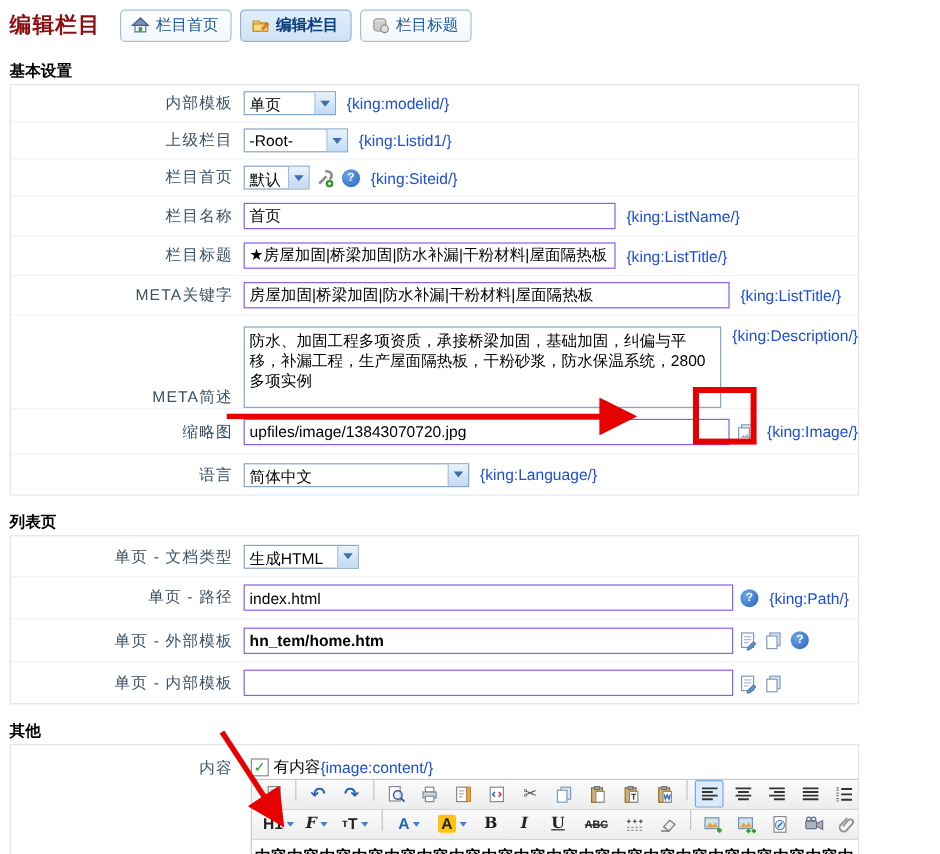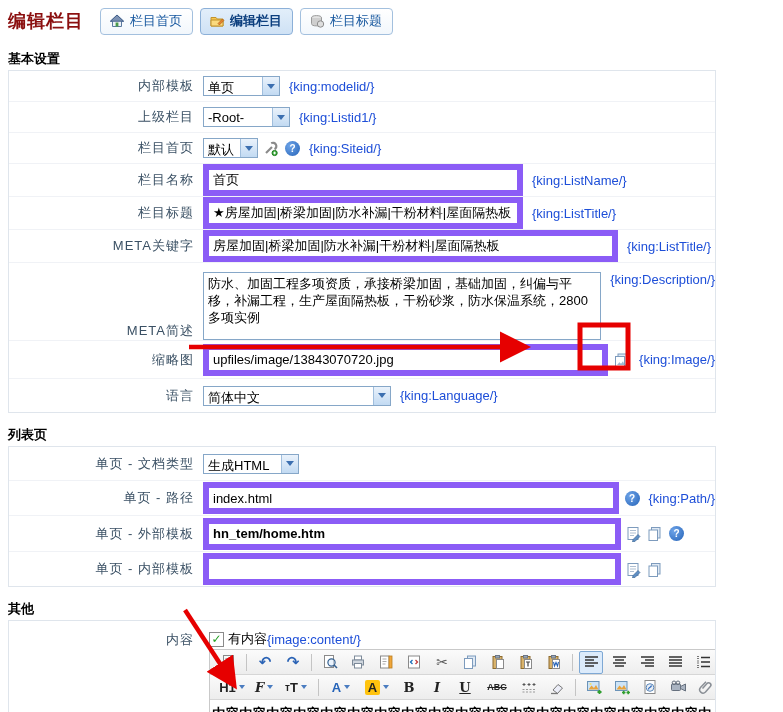--- a/index.html
+++ b/index.html
@@ -13,38 +13,38 @@
           color:#15569e;font-size:13px;cursor:pointer;}
   .navbtn.active{background:linear-gradient(#e2eefa,#cfe2f5);border-color:#8cb0d8;font-weight:bold;color:#0c3f7e;}
   
   .sec-title{font-weight:bold;font-size:13px;margin:10px 8px 4px 8px;height:16px;}
   .panel{margin:0 8px;border:1px solid #dfe5ec;background:#fff;}
   .row{display:flex;align-items:center;border-bottom:1px solid #f0f2f6;}
   .row:last-child{border-bottom:none;}
   .lbl{width:185px;text-align:right;padding-right:9px;color:#3a5064;flex:0 0 185px;letter-spacing:1px;}
   .ctl{display:flex;align-items:center;flex:1;min-width:0;}
   .tag{color:#1d4ed8;margin-left:9px;white-space:nowrap;}
-  input.txt{border:6px solid #8b5cf6;height:18px;font-family:inherit;font-size:13px;padding:1px 4px;background:#fff;color:#000;}
+  input.txt{border:1px solid #8b5cf6;height:18px;font-family:inherit;font-size:13px;padding:1px 4px;background:#fff;color:#000;}
   textarea.txt{border:1px solid #86a7c8;font-family:inherit;font-size:13px;padding:2px 4px;background:#fff;color:#000;resize:none;line-height:17px;}
   
   .sel{display:inline-flex;align-items:stretch;border:1px solid #86a7c8;height:20px;background:#fff;cursor:pointer;box-sizing:border-box;}
   .sel .stxt{padding:2px 4px 0 4px;flex:1;overflow:hidden;white-space:nowrap;}
   .sel .sbtn{width:16px;background:linear-gradient(#eaf2fb,#c2daf2);border-left:1px solid #a0bedd;
              display:flex;align-items:center;justify-content:center;}
   .caret{width:0;height:0;border-left:4px solid transparent;border-right:4px solid transparent;border-top:5px solid #3c6fb0;}
   .help{width:15px;height:15px;border-radius:50%;background:radial-gradient(circle at 5px 5px,#6ea4e8,#2563b8);
         color:#fff;font-size:10px;font-weight:bold;display:inline-flex;align-items:center;justify-content:center;margin-left:6px;cursor:pointer;}
   .help::after{content:"?";}
   .mini{display:inline-flex;margin-left:4px;cursor:pointer;}
   
   .cbx{width:13px;height:13px;border:1px solid #8a8a8a;background:#fff;display:inline-flex;align-items:center;justify-content:center;margin-right:4px;cursor:pointer;}
   .cbx::after{content:"✓";color:#1e9e1e;font-size:12px;font-weight:bold;line-height:1;}
   
   .editor{margin-left:6px;border:1px solid #c9c9c9;background:#fff;overflow:hidden;margin-right:-2px;}
-  .tb{display:flex;align-items:center;background:linear-gradient(#fbfbfb,#ededed);border-bottom:1px solid #d6d6d6;height:24px;padding-left:4px;overflow:hidden;white-space:nowrap;}
+  .tb{display:flex;align-items:flex-start;background:linear-gradient(#fbfbfb,#ededed);border-bottom:1px solid #d6d6d6;height:24px;padding-left:4px;overflow:hidden;white-space:nowrap;}
   .tbi{display:inline-flex;align-items:center;justify-content:center;width:22px;height:21px;margin:0 2px;border:1px solid transparent;border-radius:2px;cursor:pointer;flex:0 0 auto;}
   .tbi.wide{width:30px;}
   .tbi.active{border-color:#7ea8d4;background:#dcebfb;}
   .tbsep{width:1px;height:17px;background:#c4c4c4;margin:0 4px;flex:0 0 auto;}
   .g::before{font-family:"DejaVu Sans",sans-serif;font-size:15px;}
   .g-undo::before{content:"↶";color:#2b63b5;font-weight:bold;}
   .g-redo::before{content:"↷";color:#2b63b5;font-weight:bold;}
   .g-cut::before{content:"✂";color:#555;font-size:14px;}
   .tlabel{font-weight:bold;color:#222;font-size:13px;}
   .tlabel.serif{font-family:"DejaVu Serif",serif;font-style:italic;}

